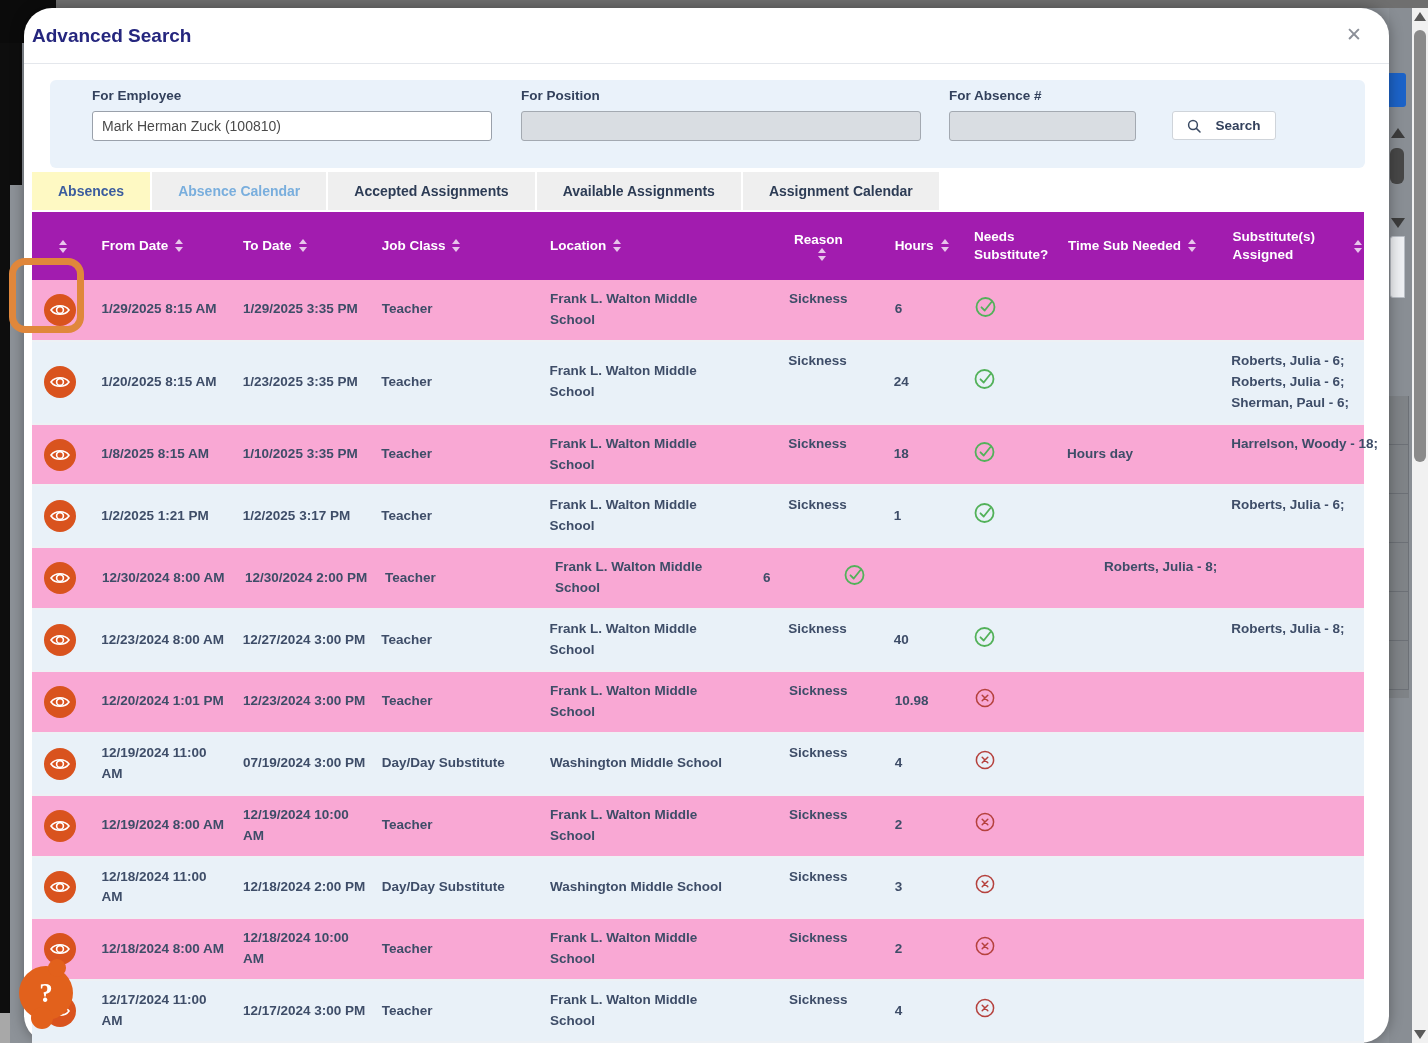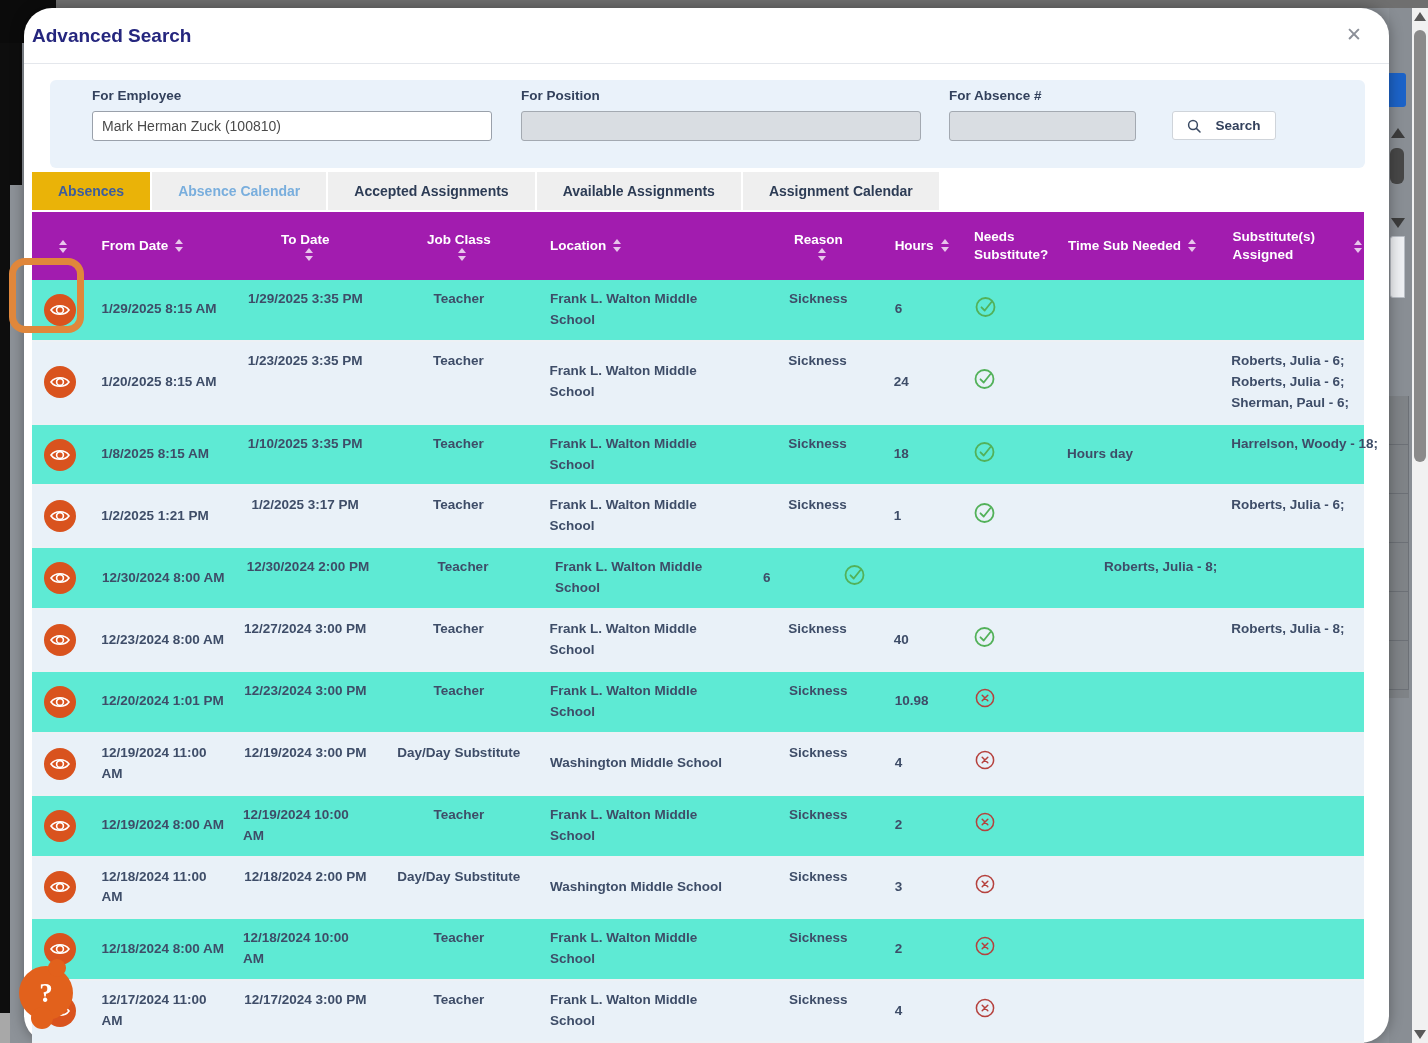--- a/index.html
+++ b/index.html
@@ -39,34 +39,34 @@
   .fld-input { position:absolute; top:31px; height:30px; border:1px solid #9aa1ab; border-radius:3px; font-family:"Liberation Sans",sans-serif; font-size:14px; color:#4a4a4a; padding:0 9px; background:#fff; }
   .fld-input:disabled { background:#d9dde2; border-color:#a3a9b1; }
   .lbl-emp { left:42px; }   .inp-emp { left:42px; width:400px; }
   .lbl-pos { left:471px; }  .inp-pos { left:471px; width:400px; }
   .lbl-abs { left:899px; }  .inp-abs { left:899px; width:187px; }
   .search-btn { position:absolute; left:1122px; top:31px; width:104px; height:29px; background:#fff; border:1px solid #cfd4da; border-radius:3px; font-family:"Liberation Sans",sans-serif; font-size:13.5px; font-weight:bold; color:#33415c; cursor:pointer; display:flex; align-items:center; justify-content:center; gap:14px; }
 
   
   .tabs { position:absolute; left:8px; top:164px; height:38px; display:flex; }
   .tab { height:38px; padding:0 26px; display:flex; align-items:center; font-size:14px; font-weight:bold; color:#2d3c55; background:#efefef; margin-right:2px; cursor:pointer; white-space:nowrap; }
-  .tab.active { background:#eab308; color:#3c5d9e; }
+  .tab.active { background:#fef9c3; color:#3c5d9e; }
   .tab.hover  { color:#79aedd; }
 
   
   .grid { position:absolute; left:8px; top:204px; width:1332px; }
   .g-head { display:flex; background:#a21caf; color:#fff; min-height:68px; align-items:center; }
-  .g-row { display:flex; border-bottom:2px solid #edf1f5; background:#5eead4; }
+  .g-row { display:flex; border-bottom:2px solid #edf1f5; background:#f9a8d4; }
   .g-row.alt { background:#e9f1f8; }
   .cell { padding:9px 0 9px 14px; font-size:13.5px; font-weight:bold; color:#3e4d68; line-height:1.55; display:flex; align-items:center; }
   .g-head .cell { color:#fff; padding-top:0; padding-bottom:0; line-height:1.3; }
   .c0 { width:56px;  justify-content:center; padding-left:0; }
   .c1 { width:143px; }
-  .c2 { width:140px;flex-direction:column; }
-  .c3 { width:170px;flex-direction:column; }
+  .c2 { width:140px; }
+  .c3 { width:170px; }
   .c4 { width:208px; }
   .c5 { width:140px;flex-direction:column; }
   .c6 { width:80px; }
   .c7 { width:95px; }
   .c8 { width:168px; }
   .c9 { width:125px; padding-left:12px; }
   .c10{ width:20px;  padding-left:0; justify-content:center; }
   .cell .txt { display:block; }
   .sort { display:inline-flex; flex-direction:column; gap:3px; margin-left:7px; cursor:pointer; }
   .sort i { display:block; width:0; height:0; border-left:4.5px solid transparent; border-right:4.5px solid transparent; }
@@ -415,21 +415,21 @@
             <div class="cell c0">
               <button class="eye-btn">
                 <svg width="34" height="34" viewBox="0 0 34 34">
                   <circle cx="17" cy="17" r="16" fill="#d9531e"></circle>
                   <path d="M8 17 C12 11.3, 22 11.3, 26 17 C22 22.7, 12 22.7, 8 17 Z" fill="none" stroke="#ffffff" stroke-width="1.6"></path>
                   <circle cx="17" cy="17" r="3.4" fill="none" stroke="#ffffff" stroke-width="1.6"></circle>
                 </svg>
               </button>
             </div>
             <div class="cell c1">12/19/2024 11:00 AM</div>
-            <div class="cell c2">12/19/2024 3:00 PM</div>
+            <div class="cell c2">07/19/2024 3:00 PM</div>
             <div class="cell c3">Day/Day Substitute</div>
             <div class="cell c4">Washington Middle School</div>
             <div class="cell c5">Sickness</div>
             <div class="cell c6">4</div>
             <div class="cell c7">
               <span><svg width="22" height="22" viewBox="0 0 22 22">
                   <circle cx="11" cy="11" r="8.6" fill="none" stroke="#b5413d" stroke-width="1.5"></circle>
                   <path d="M8.2 8.2 L13.8 13.8 M13.8 8.2 L8.2 13.8" stroke="#b5413d" stroke-width="1.5" stroke-linecap="round"></path>
                 </svg></span>
             </div>

